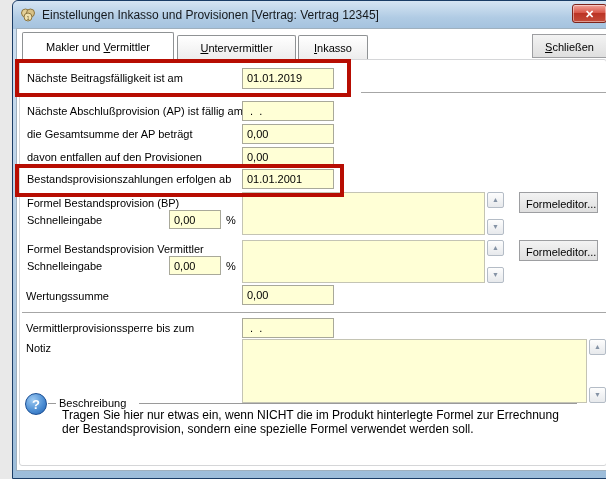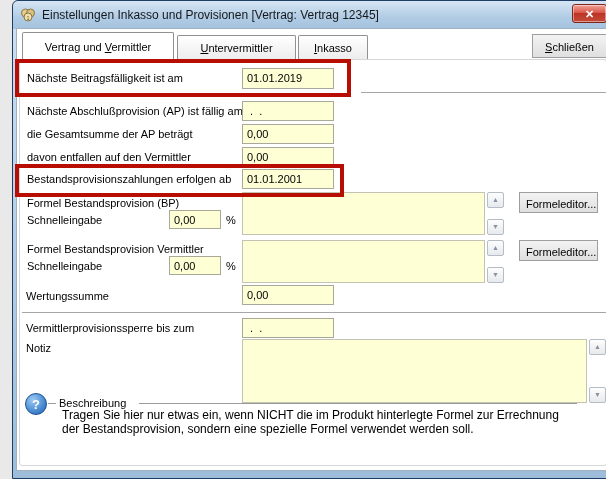--- a/index.html
+++ b/index.html
@@ -58,21 +58,21 @@
     </span>
     <span class="title">Einstellungen Inkasso und Provisionen [Vertrag: Vertrag 12345]</span>
     <button class="close-btn">
       <span>✕</span>
     </button>
   </div>
 
   <div class="client">
 
     <div class="tab active" style="left:5px;top:3px;width:152px;height:29px;padding-top:8px;">
-      <span>Vertrag und </span><span class="key">V</span><span>ermittler</span>
+      <span>Makler und </span><span class="key">V</span><span>ermittler</span>
     </div>
     <div class="tab" style="left:160px;top:6px;width:119px;height:25px;padding-top:6px;">
       <span class="key">U</span><span>ntervermittler</span>
     </div>
     <div class="tab" style="left:281px;top:6px;width:70px;height:25px;padding-top:6px;">
       <span class="key">I</span><span>nkasso</span>
     </div>
 
     <button class="pbtn" style="left:515px;top:5px;width:75px;height:24px;">
       <span class="key">S</span><span>chließen</span>
@@ -84,21 +84,21 @@
     <div class="fld" style="left:225px;top:39px;width:92px;height:21px;">01.01.2019</div>
 
     <div class="sep" style="left:344px;top:63px;width:246px;"></div>
 
     <div class="lbl" style="left:10px;top:76px;">Nächste Abschlußprovision (AP) ist fällig am</div>
     <div class="fld" style="left:225px;top:72px;width:92px;height:20px;"> .  .</div>
 
     <div class="lbl r" style="left:10px;top:99px;width:212px;">die Gesamtsumme der AP beträgt</div>
     <div class="fld num" style="left:225px;top:95px;width:92px;height:20px;">0,00</div>
 
-    <div class="lbl r" style="left:10px;top:122px;width:212px;">davon entfallen auf den Vermittler</div>
+    <div class="lbl r" style="left:10px;top:122px;width:212px;">davon entfallen auf den Provisionen</div>
     <div class="fld num" style="left:225px;top:118px;width:92px;height:20px;">0,00</div>
 
     <div class="lbl" style="left:10px;top:144px;">Bestandsprovisionszahlungen erfolgen ab</div>
     <div class="fld" style="left:225px;top:140px;width:92px;height:20px;">01.01.2001</div>
 
     <div class="lbl r" style="left:10px;top:168px;width:212px;">Formel Bestandsprovision (BP)</div>
     <div class="ta" style="left:225px;top:163px;width:243px;height:43px;"></div>
     <div class="sbar" style="left:470px;top:163px;width:17px;height:43px;">
       <div class="sbtn up">▲</div>
       <div class="sbtn dn">▼</div>

